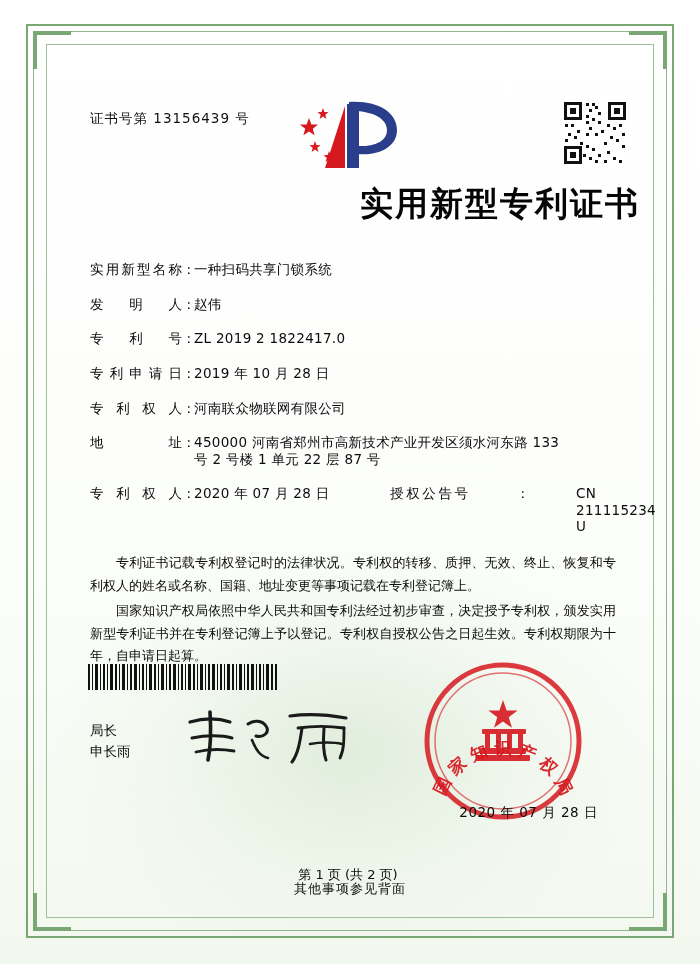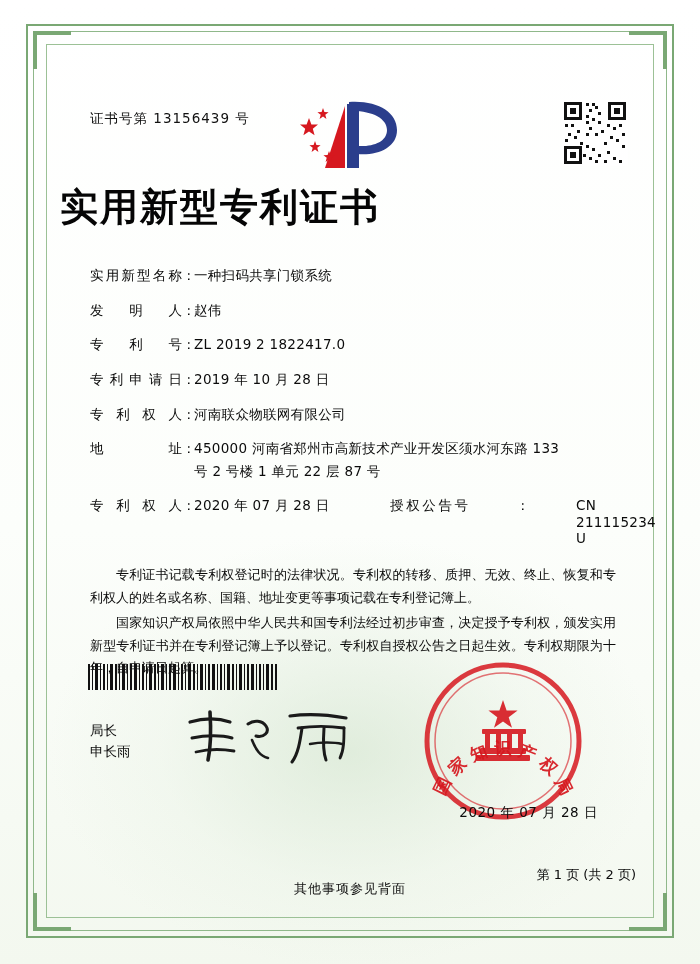--- a/index.html
+++ b/index.html
@@ -95,23 +95,23 @@
   .qr {
     position: absolute;
     right: 12px;
     top: 42px;
     width: 66px;
     height: 66px;
   }
 
   .title {
     margin-top: 14px;
-    text-align: left;
+    text-align: right;
     font-family: Liberation Serif, serif;
-    font-size: 38px;
+    font-size: 33px;
     font-weight: bold;
     letter-spacing: 2px;
     color: #050505;
   }
 
   .fields {
     margin-top: 34px;
     padding-left: 30px;
     padding-right: 10px;
     font-size: 13.5px;
@@ -134,21 +134,20 @@
     width: 12px;
     flex: 0 0 12px;
     text-align: left;
   }
   .field-value {
     flex: 1 1 auto;
     letter-spacing: 0.3px;
   }
   .field-value .line2 {
     display: block;
-    margin-top: 6px;
   }
 
   .two-col {
     display: flex;
     align-items: flex-start;
   }
   .two-col .left {
     flex: 0 0 300px;
     display: flex;
   }
@@ -225,21 +224,21 @@
     font-size: 13.5px;
     color: #0b0b0b;
     letter-spacing: 0.5px;
   }
 
   .page-no {
     position: absolute;
     left: 0;
     right: 4px;
     bottom: 22px;
-    text-align: right;
+    text-align: center;
     font-size: 13px;
     color: #0b0b0b;
   }
 
   .footer-note {
     position: absolute;
     left: 0;
     right: 0;
     bottom: 8px;
     text-align: center;

